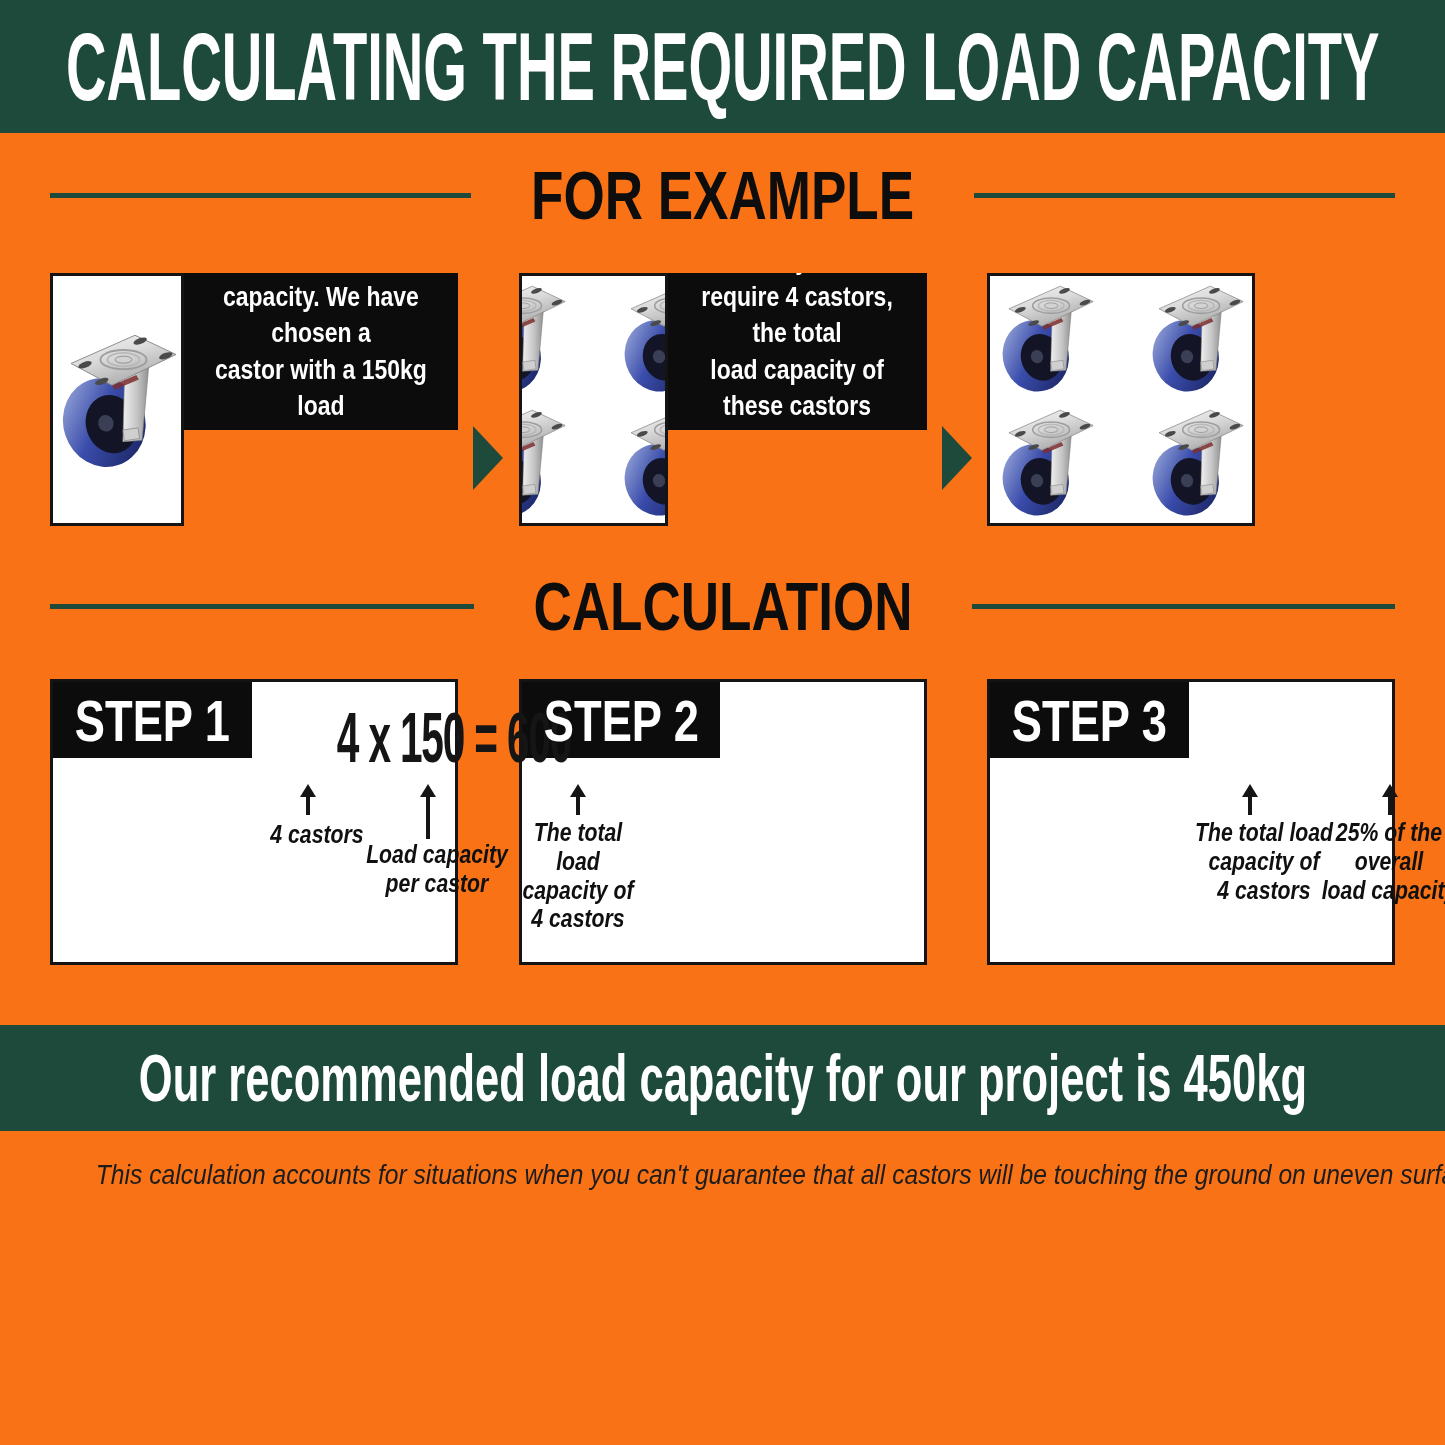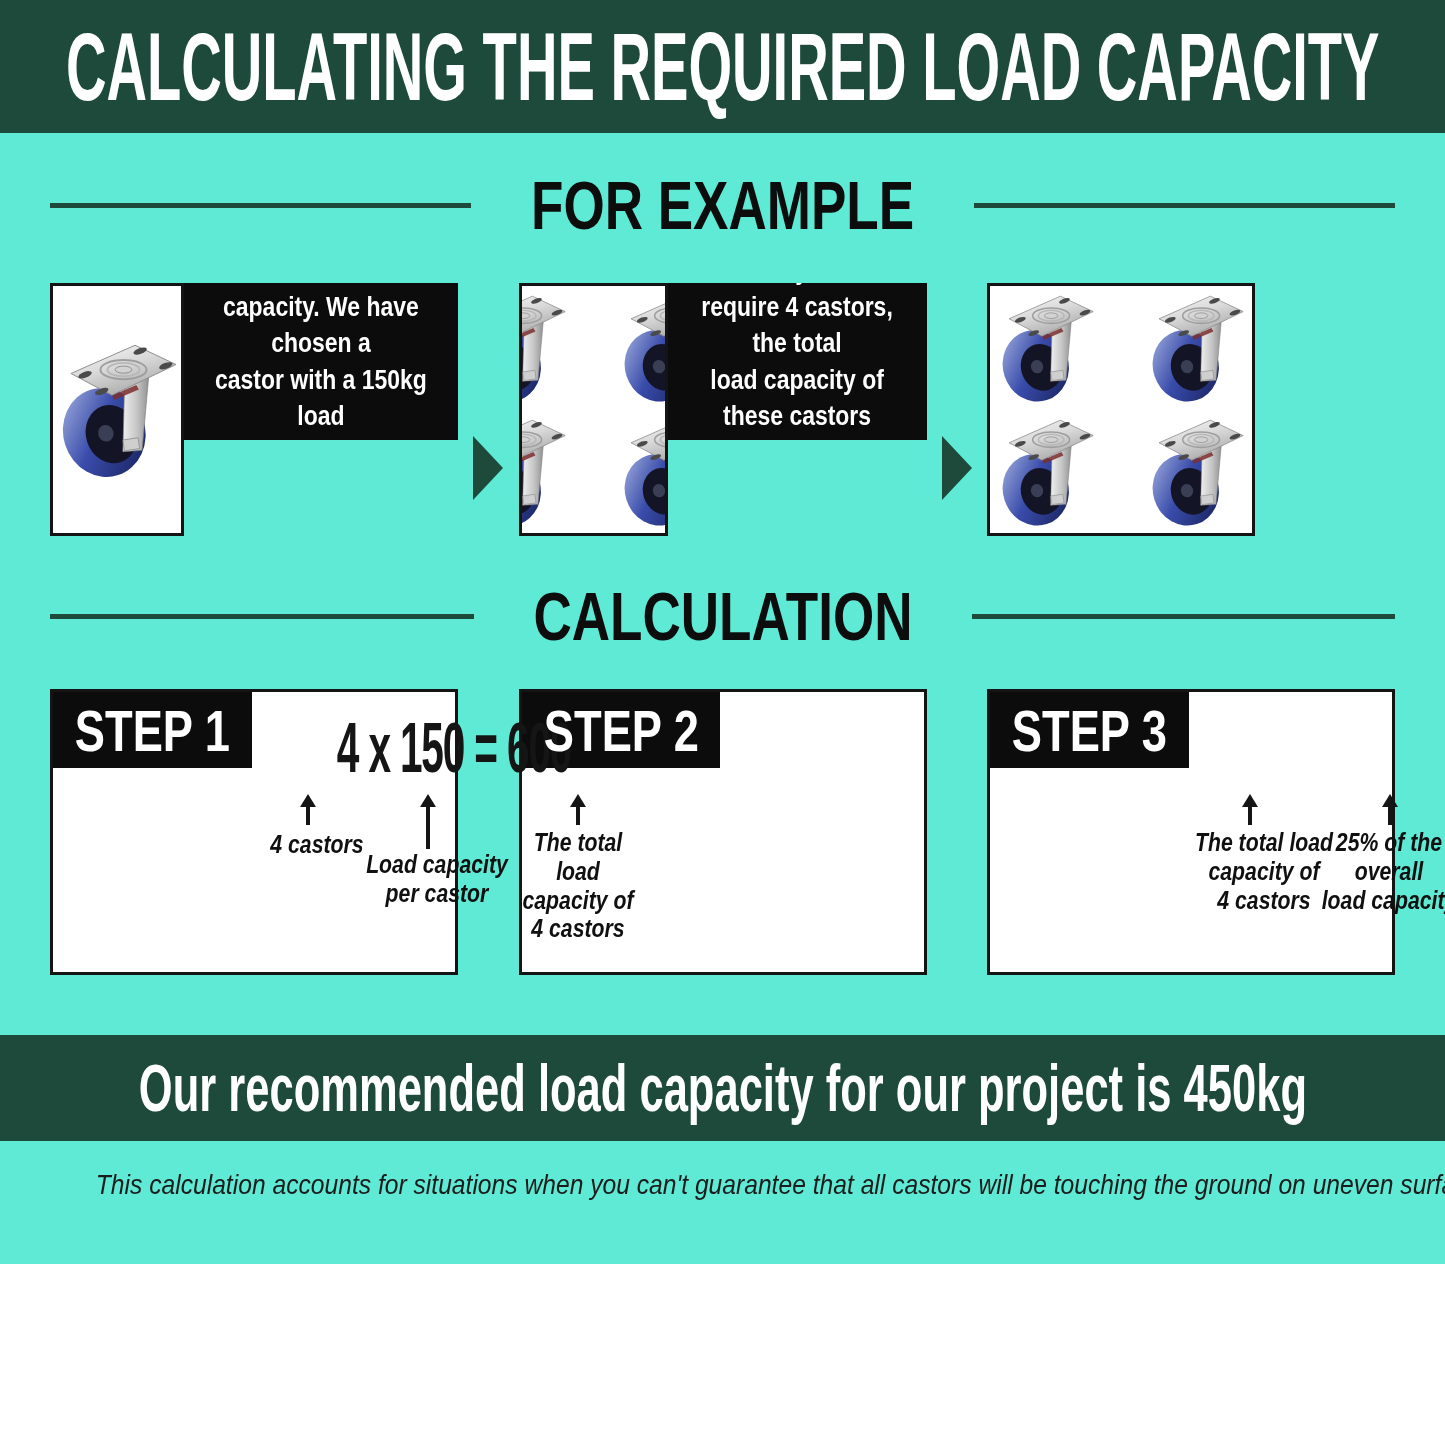--- a/index.html
+++ b/index.html
@@ -3,39 +3,39 @@
 <meta charset="utf-8">
 <style>
   :root{
     --accent-green:#1d4a3a;
     --ink:#111111;
     --caption-bg:#0c0c0c;
   }
   *{box-sizing:border-box;margin:0;padding:0;}
   html,body{background:#ffffff;}
   body{font-family:"Liberation Sans", sans-serif;}
-  .page{position:relative;width:1445px;height:1264px;background:#5eead4;overflow:hidden;}
+  .page{position:relative;width:1445px;height:1445px;background:#f97316;overflow:hidden;}
 
   
   .top-banner{height:133px;background:var(--accent-green);display:flex;align-items:center;justify-content:center;}
   .top-banner .title{
     color:#ffffff;font-weight:bold;font-size:92px;white-space:nowrap;
     display:inline-block;transform:scale(0.61,1.05);transform-origin:center;
     letter-spacing:0px;
   }
 
   
   .sec-heading{display:flex;align-items:center;margin:0 50px;height:76px;}
   .sec-heading .rule{flex:1;height:5px;background:var(--accent-green);}
   .sec-heading .sec-title{
     font-weight:bold;font-size:68px;color:#0d0d0d;white-space:nowrap;
     display:inline-block;transform:scale(0.78,1.02);transform-origin:center;
     margin:0 6px;
   }
-  .sec-heading.example{margin-top:34px;text-align:right;}
+  .sec-heading.example{margin-top:24px;text-align:right;}
   .sec-heading.calc{margin-top:42px;}
 
   
   .panels-row{display:flex;margin:40px 50px 0 50px;}
   .panel{width:408px;display:flex;flex-direction:row;}
   .panel-image{height:253px;background:#ffffff;border:3px solid #141414;display:flex;align-items:center;justify-content:center;overflow:hidden;}
   .panel-caption{height:157px;background:var(--caption-bg);display:flex;align-items:center;justify-content:center;overflow:hidden;}
   .panel-caption .cap{
     color:#ffffff;font-weight:bold;font-size:28px;line-height:1.3;text-align:center;
     white-space:pre-line;display:inline-block;transform:scaleX(0.82);transform-origin:center;

